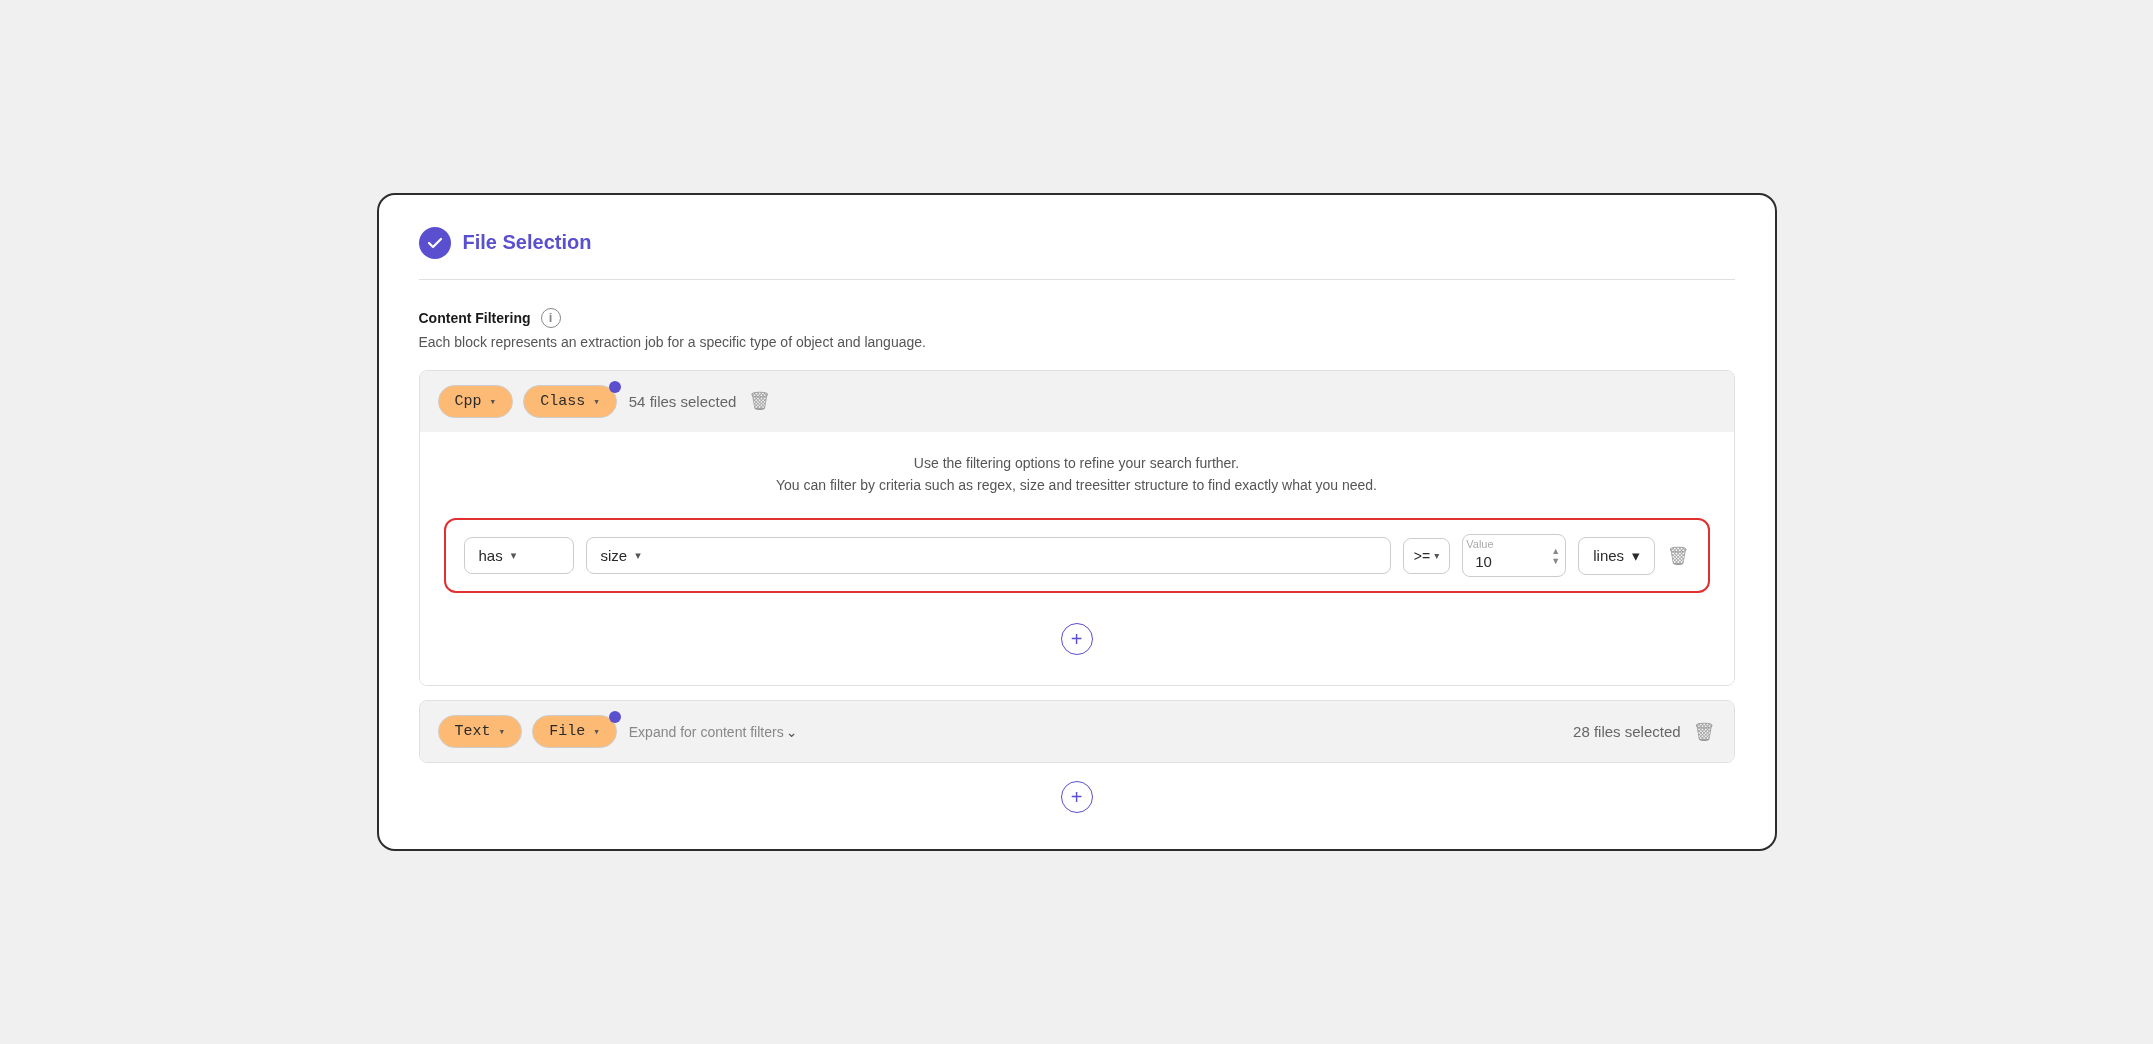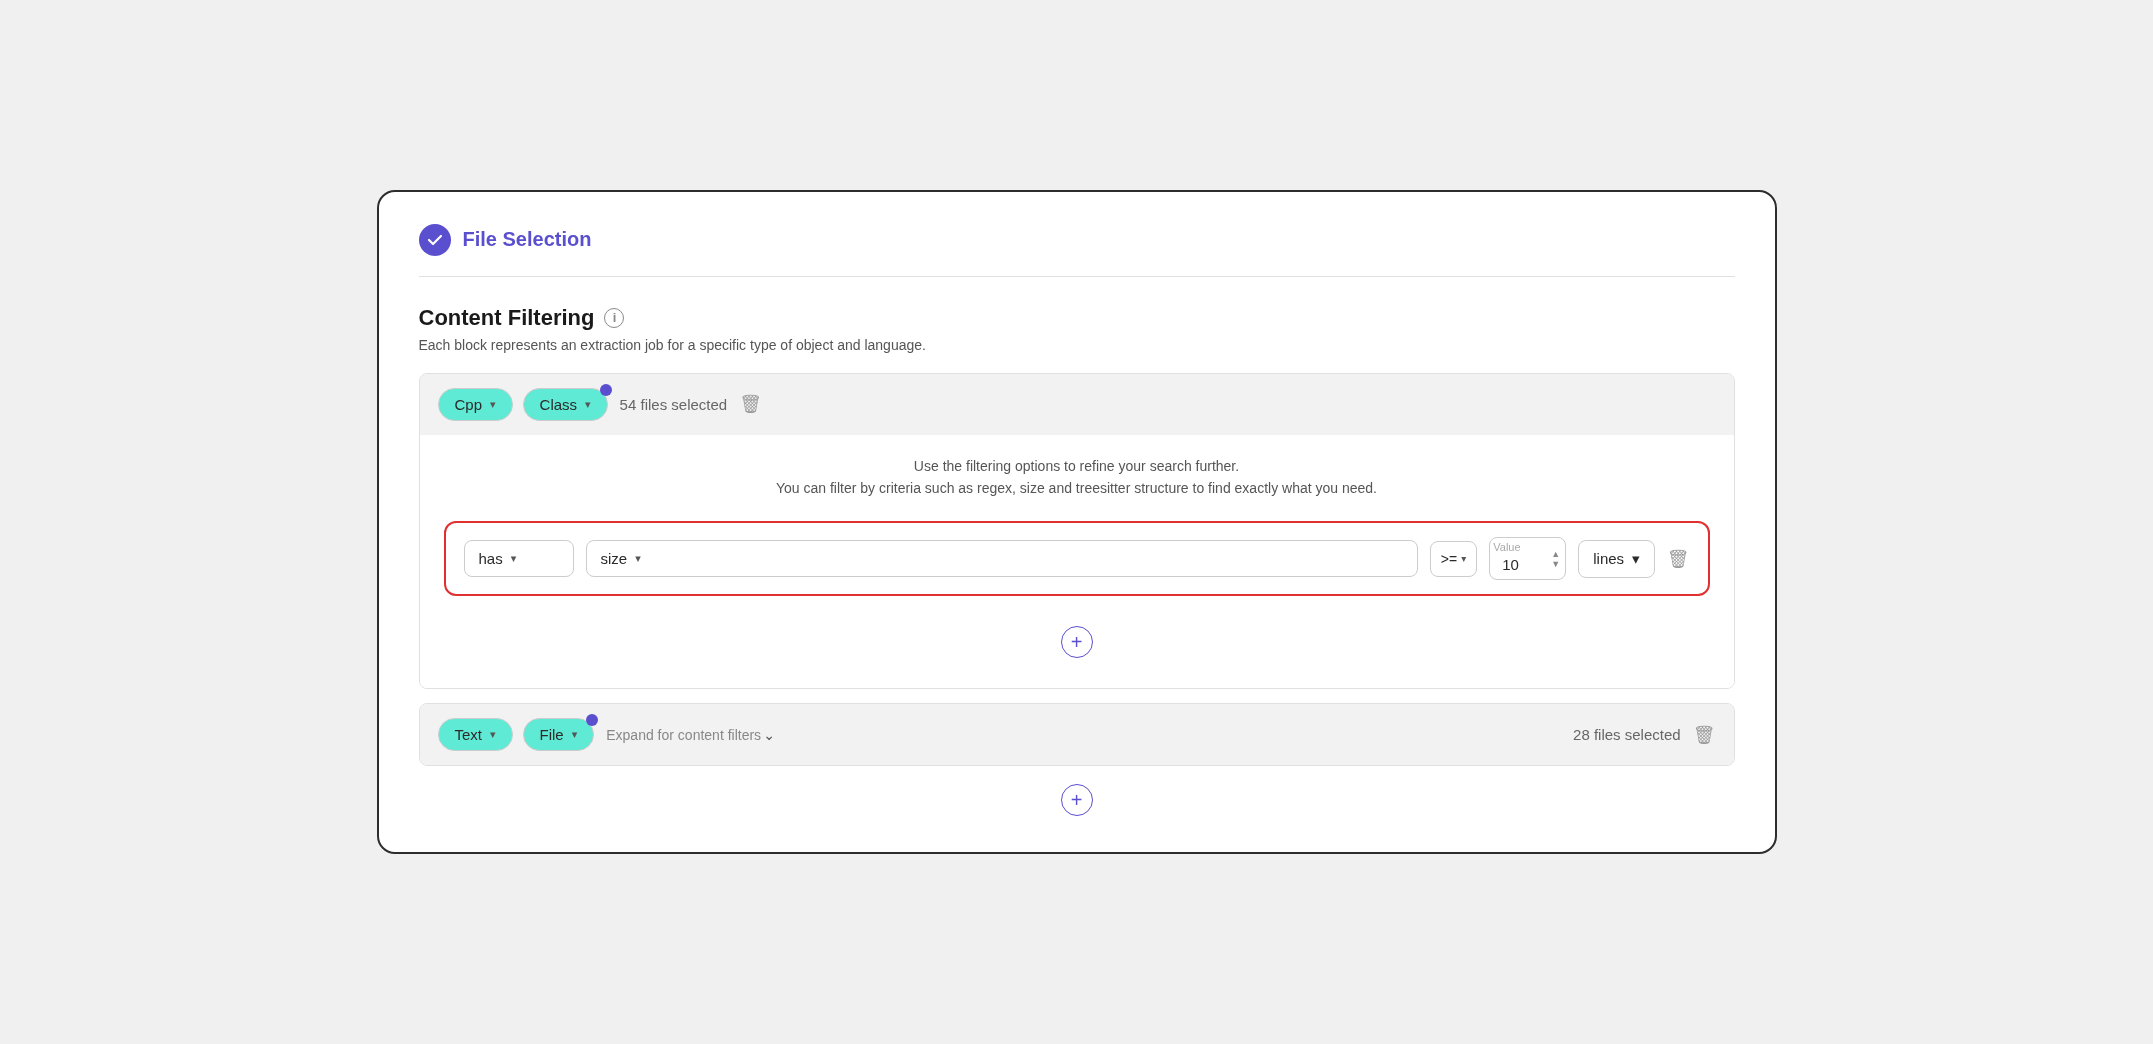--- a/index.html
+++ b/index.html
@@ -47,21 +47,21 @@
     }
 
     
     .content-filtering-title {
       display: flex;
       align-items: center;
       gap: 10px;
       margin-bottom: 6px;
     }
     .content-filtering-title h2 {
-      font-size: 22px;
+      font-size: 14px;
       font-weight: 700;
       color: #1a1a1a;
     }
     .info-icon {
       width: 20px;
       height: 20px;
       border: 1.5px solid #888;
       border-radius: 50%;
       display: flex;
       align-items: center;
@@ -104,31 +104,32 @@
       text-align: center;
     }
     .filter-block-header .right-controls {
       display: flex;
       align-items: center;
       gap: 12px;
     }
 
     
     .pill-dropdown {
-      background: #5eead4;
+      background: #fdba74;
       border: 1.5px solid #ccc;
       border-radius: 999px;
       padding: 7px 16px 7px 16px;
       font-size: 15px;
       color: #2a2a2a;
       display: flex;
       align-items: center;
       gap: 8px;
       cursor: pointer;
       user-select: none;
+      font-family: Liberation Mono, monospace;
     }
     .pill-dropdown .chevron {
       font-size: 11px;
       color: #555;
     }
 
     
     .dot-indicator {
       width: 12px;
       height: 12px;
@@ -246,21 +247,21 @@
       position: absolute;
       top: 4px;
       left: 4px;
     }
     .value-input {
       border: 1.5px solid #ccc;
       border-radius: 8px;
       padding: 18px 30px 6px 12px;
       font-size: 15px;
       color: #2a2a2a;
-      width: 77px;
+      width: 104px;
       background: #fff;
     }
     .value-spinners {
       position: absolute;
       right: 6px;
       top: 50%;
       transform: translateY(-50%);
       display: flex;
       flex-direction: column;
       gap: 1px;

